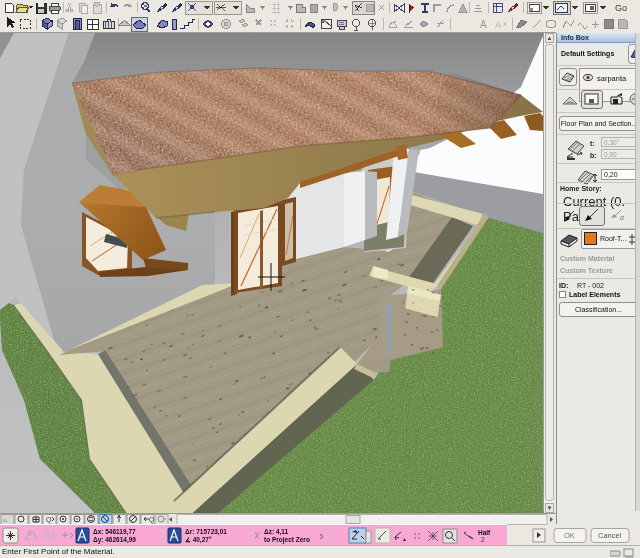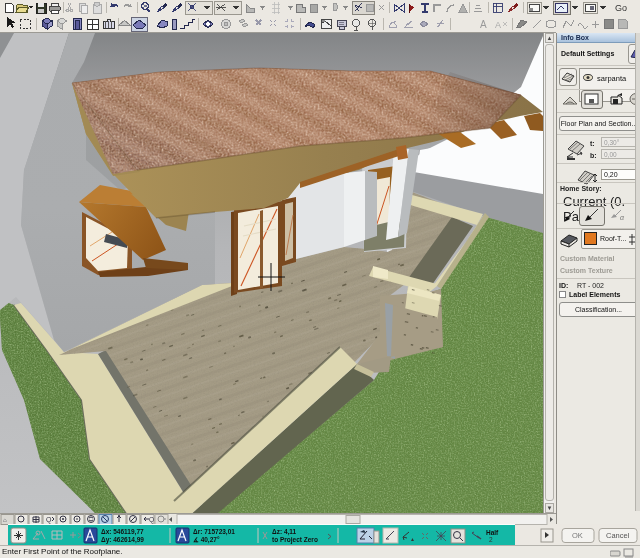--- a/index.html
+++ b/index.html
@@ -704,21 +704,21 @@
  <div class="abs" style="left:2px;top:249px;font-size:7px;font-weight:bold;color:#111">ID:</div>
  <div class="abs" style="left:20px;top:249px;font-size:7px;color:#222">RT - 002</div>
  <div class="abs" style="left:2px;top:258px;width:7px;height:7px;background:#fff;border:1px solid #888"></div>
  <div class="abs" style="left:12px;top:258px;font-size:7px;font-weight:bold;color:#111">Label Elements</div>
 
  <div class="btn" style="left:2px;top:269px;width:79px;height:15px;line-height:14px;font-size:7px">Classification...</div>
 
  <div class="abs" style="left:78px;top:0;width:6px;height:478px;background:#dad8d2;border-left:1px solid #b5b3ad"></div>
 </div>
 
-<div class="abs" style="left:8px;top:524px;width:507px;height:21px;background:#14b8a6;border-top:1px solid #fcfcfa">
+<div class="abs" style="left:0;top:524px;width:507px;height:21px;background:#f9a8d4;border-top:1px solid #fcfcfa">
 <svg class="abs" style="left:0;top:0" width="640" height="21">
  <rect x="3" y="3" width="15" height="15" fill="#f0eeea" stroke="#8f8d86" rx="2"></rect>
  <path d="M10.5 6 v9 m-4.5 -4.5 h9 m-7 -2.5 l5 5 m0 -5 l-5 5" stroke="#333" stroke-width="1"></path>
  <path d="M25 14 l5 -6 m-5 6 h6 m2 -8 l4 8" stroke="#aaa" fill="none"></path>
         <circle cx="30" cy="8" r="2" fill="none" stroke="#aaa"></circle>
  <path d="M44 6 h10 v8 h-10 z m0 4 h10 m-5 -4 v8" fill="none" stroke="#bbb"></path>
  <path d="M62 10 h6 m-3 -3 v6" stroke="#999"></path>
  <path d="M70 8 l3 2.5 l-3 2.5" fill="none" stroke="#888"></path>
 
  <rect x="76" y="3" width="13" height="15" fill="#2a4a9a" stroke="#16306e" rx="1"></rect>
@@ -759,21 +759,21 @@
         <path d="M537 7 l4 3 l-4 3 z" fill="#333"></path>
 
  <rect x="554" y="3.5" width="32" height="14" rx="3" fill="#f4f3f0" stroke="#a8a59d"></rect>
  <text x="564" y="13" font-size="7.5" fill="#777">OK</text>
  <rect x="591" y="3.5" width="38" height="14" rx="3" fill="#f4f3f0" stroke="#a8a59d"></rect>
  <text x="598" y="13" font-size="7.5" fill="#555">Cancel</text>
 </svg>
 </div>
 
 <div class="abs" style="left:0;top:545px;width:640px;height:13px;background:#ebe9e3;border-top:1px solid #b5b3ad">
- <span class="abs" style="left:2px;top:1px;font-size:8px;color:#111">Enter First Point of the Roofplane.</span>
+ <span class="abs" style="left:2px;top:1px;font-size:8px;color:#111">Enter First Point of the Material.</span>
  <svg class="abs" style="left:610px;top:2px" width="28" height="10">
         <rect x="0" y="3" width="10" height="5" rx="1" fill="#d8d6d0" stroke="#888"></rect>
         <rect x="14" y="1" width="9" height="7" fill="none" stroke="#888"></rect>
         <path d="M15 9 h8" stroke="#888"></path>
       </svg>
 </div>
 
 </div>
 
 </body></html>

